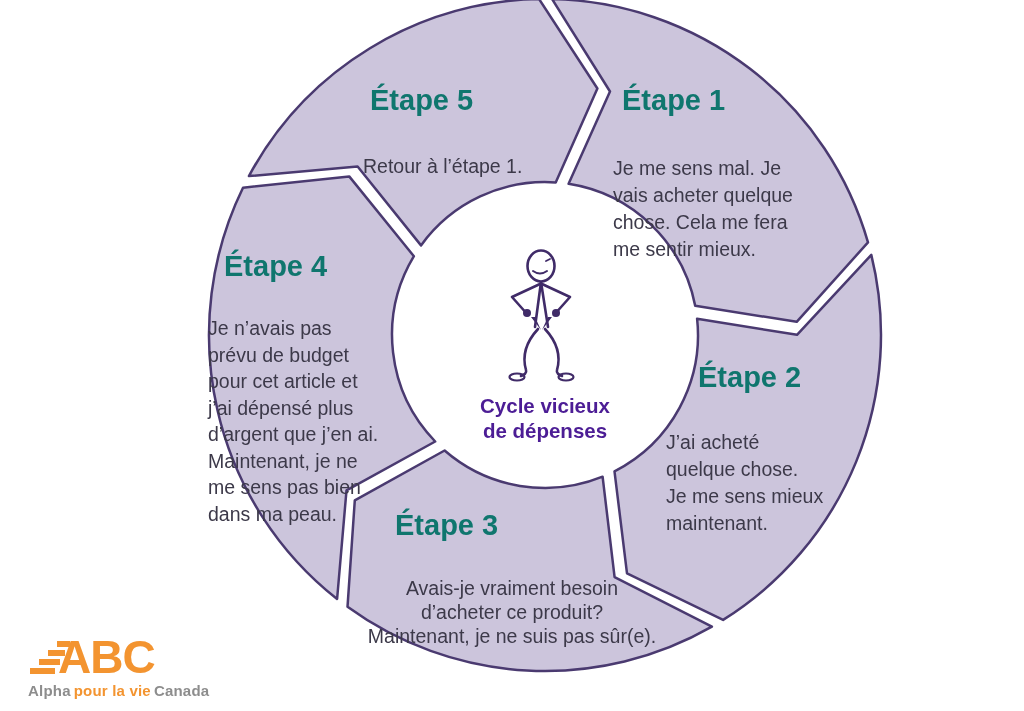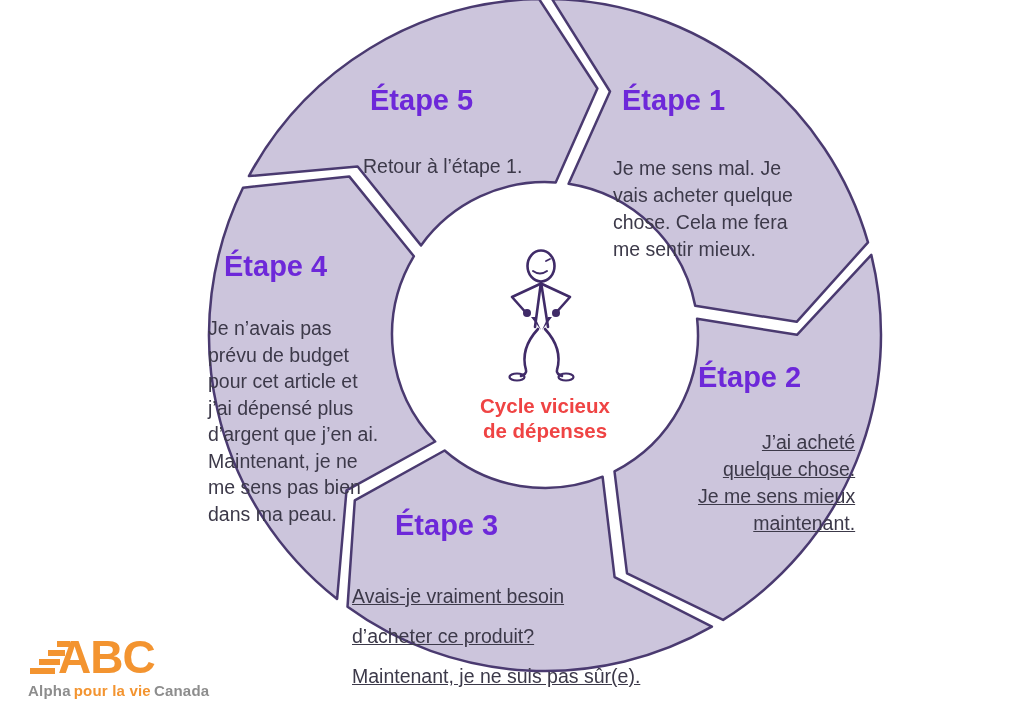--- a/index.html
+++ b/index.html
@@ -3,41 +3,41 @@
 <meta charset="utf-8">
 <style>
   html,body{margin:0;padding:0;background:#fff;}
   .canvas{
     position:relative;width:1024px;height:711px;background:#FFFFFF;overflow:hidden;
     font-family:"Liberation Sans","DejaVu Sans",sans-serif;
   }
   svg.ring-svg{position:absolute;left:0;top:0;}
   .segment{fill:#CCC5DC;stroke:#4A3A70;stroke-width:2.5;stroke-linejoin:round;}
   .lbl{
-    position:absolute;font-weight:700;font-size:29px;color:#6d28d9;
+    position:absolute;font-weight:700;font-size:29px;color:#0f766e;
     letter-spacing:0px;white-space:nowrap;
   }
   .txt{
     position:absolute;font-size:19.5px;line-height:27px;color:#3C3949;
     white-space:pre-line;
     margin-top:24px;
   }
   #lbl1{left:622px;top:84px;}
   #txt1{left:613px;top:131px;width:224px;text-align:left;}
   #lbl2{left:698px;top:361px;}
-  #txt2{left:698px;top:405px;text-align:right;text-decoration:underline;}
+  #txt2{left:666px;top:405px;text-align:left;}
   #lbl3{left:395px;top:509px;}
-  #txt3{left:352px;top:552px;width:320px;text-align:left;line-height:40px;text-decoration:underline;}
+  #txt3{left:352px;top:552px;width:320px;text-align:center;line-height:24px;}
   #lbl4{left:224px;top:250px;}
   #txt4{left:208px;top:291px;line-height:26.5px;}
   #lbl5{left:370px;top:84px;}
   #txt5{left:363px;top:129px;}
   #center-title{
     position:absolute;left:443px;top:393px;width:204px;text-align:center;
-    font-weight:700;font-size:20.5px;line-height:25px;color:#ef4444;white-space:pre-line;
+    font-weight:700;font-size:20.5px;line-height:25px;color:#4c1d95;white-space:pre-line;
   }
   #logo-wordmark{
     position:absolute;left:58px;top:630px;font-weight:700;font-size:46px;
     color:#F39430;letter-spacing:-1px;
   }
   #logo-tagline{
     position:absolute;left:28px;top:682px;font-weight:700;font-size:15px;
     color:#8D8D8D;white-space:nowrap;letter-spacing:0.2px;
   }
   #logo-tagline .orange{color:#F39430;}

